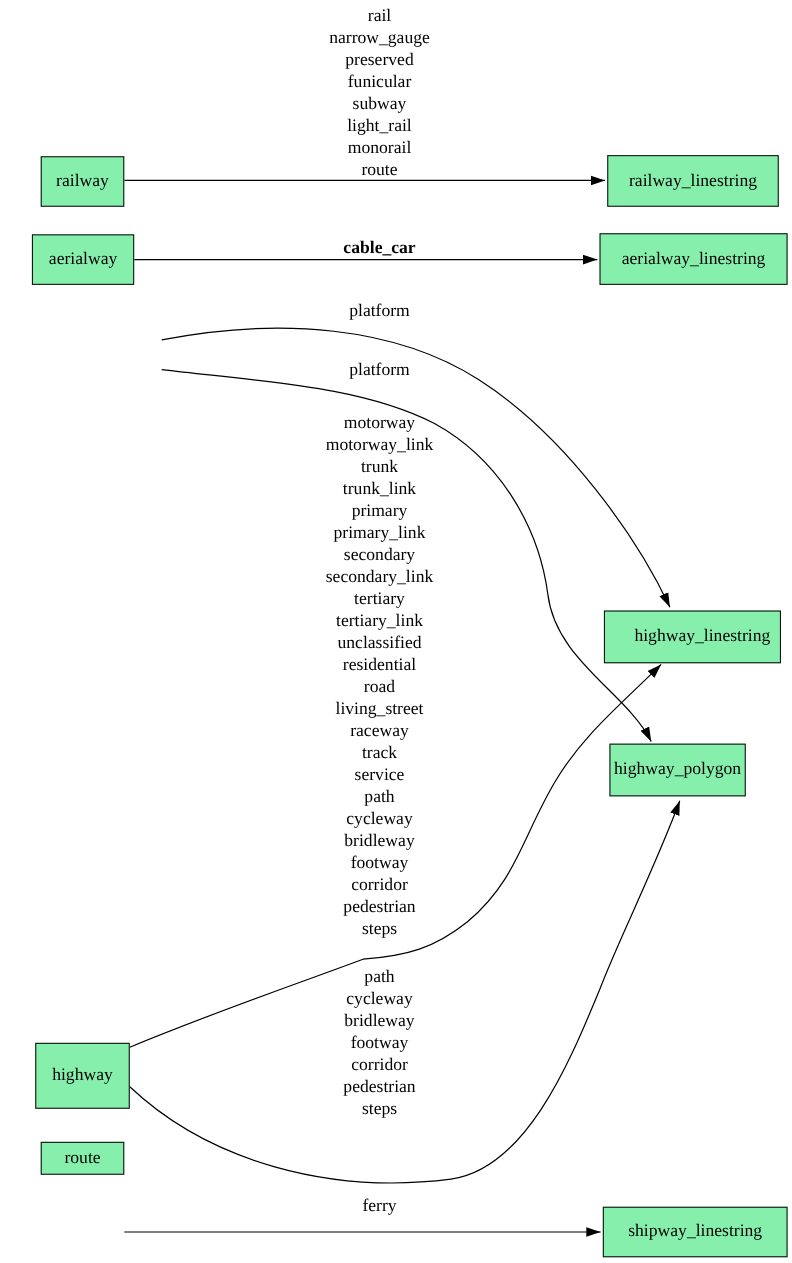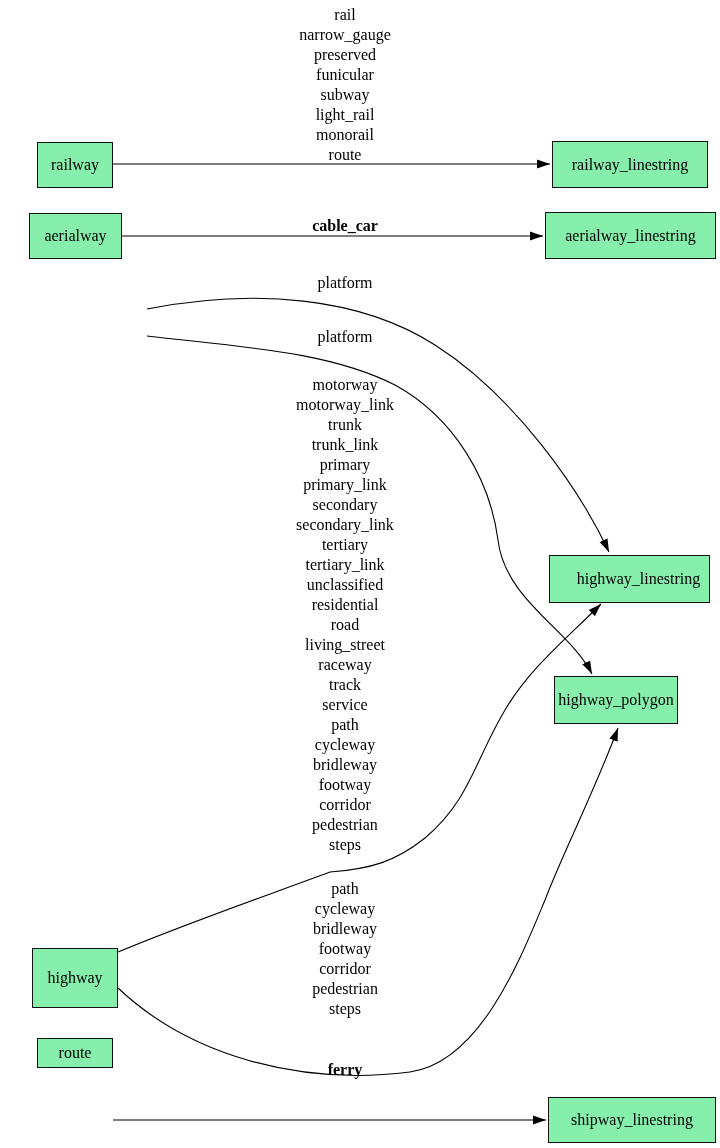--- a/index.html
+++ b/index.html
@@ -135,15 +135,15 @@
 steps</div>
 
   <div class="edge-label" style="left:345px; top:879px;">path
 cycleway
 bridleway
 footway
 corridor
 pedestrian
 steps</div>
 
-  <div class="edge-label" style="left:345px; top:1060px;font-weight:bold;">ferry</div>
+  <div class="edge-label" style="left:345px; top:1087px;">ferry</div>
 
 </div>
 
 </body></html>

